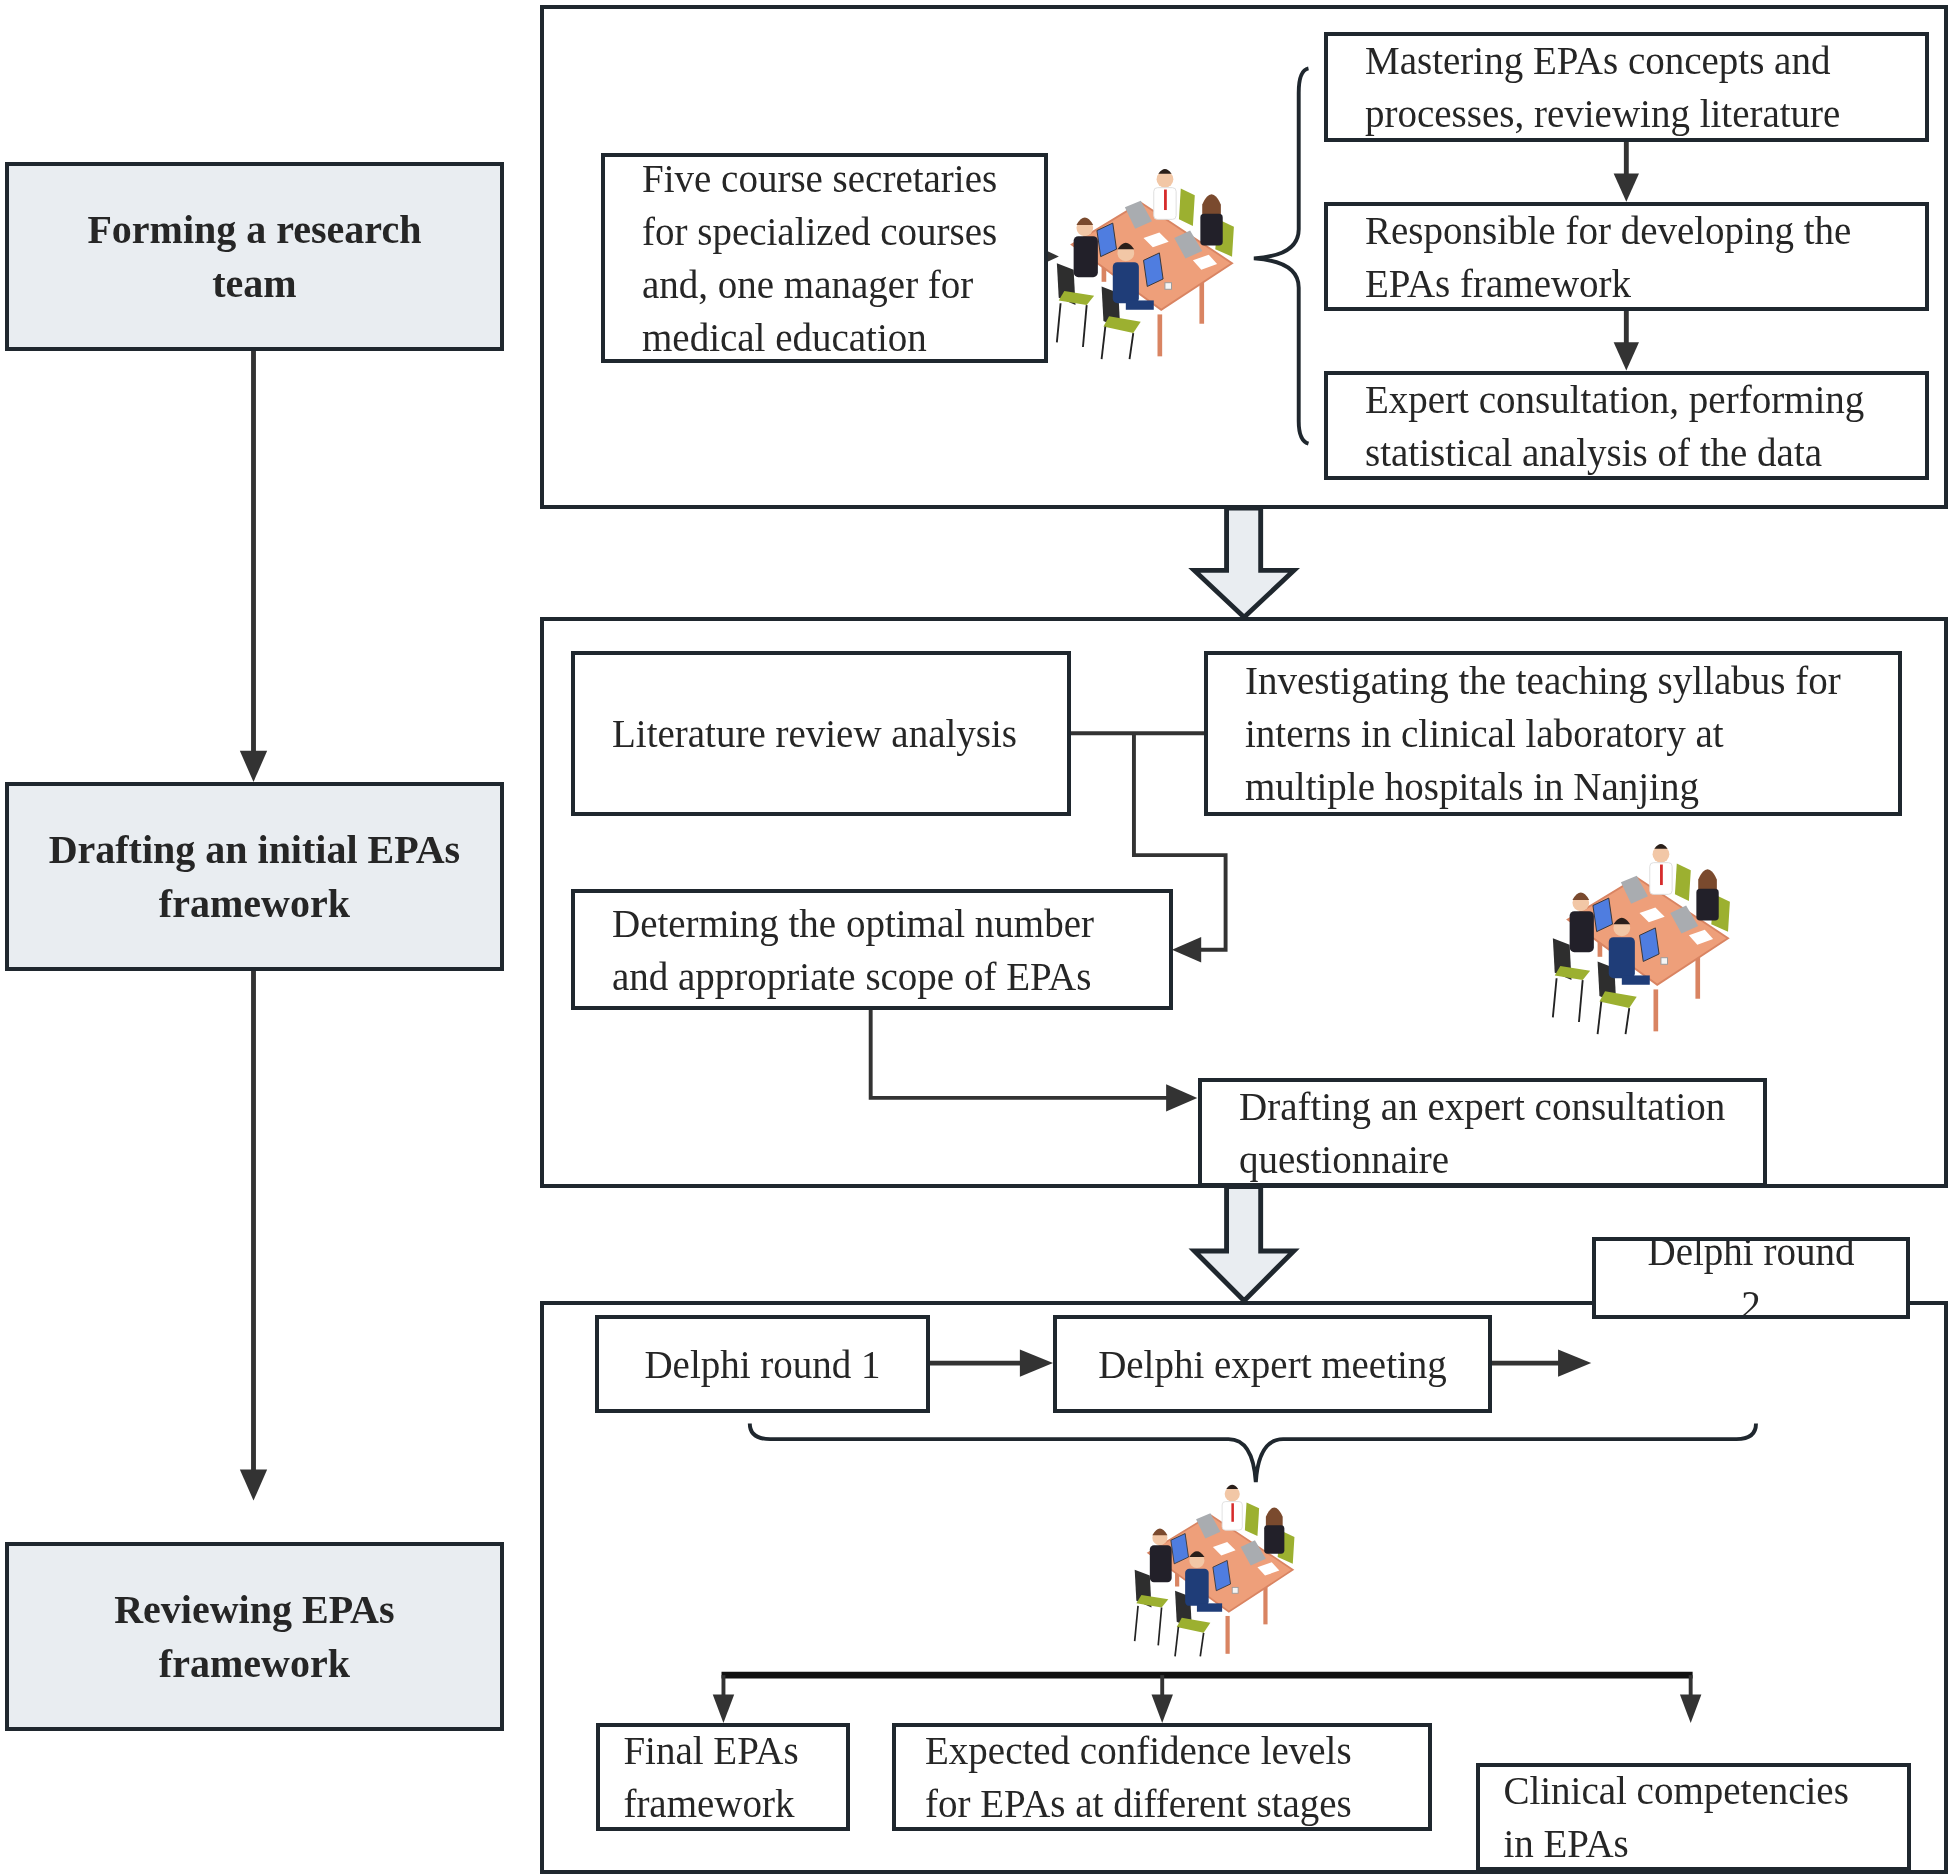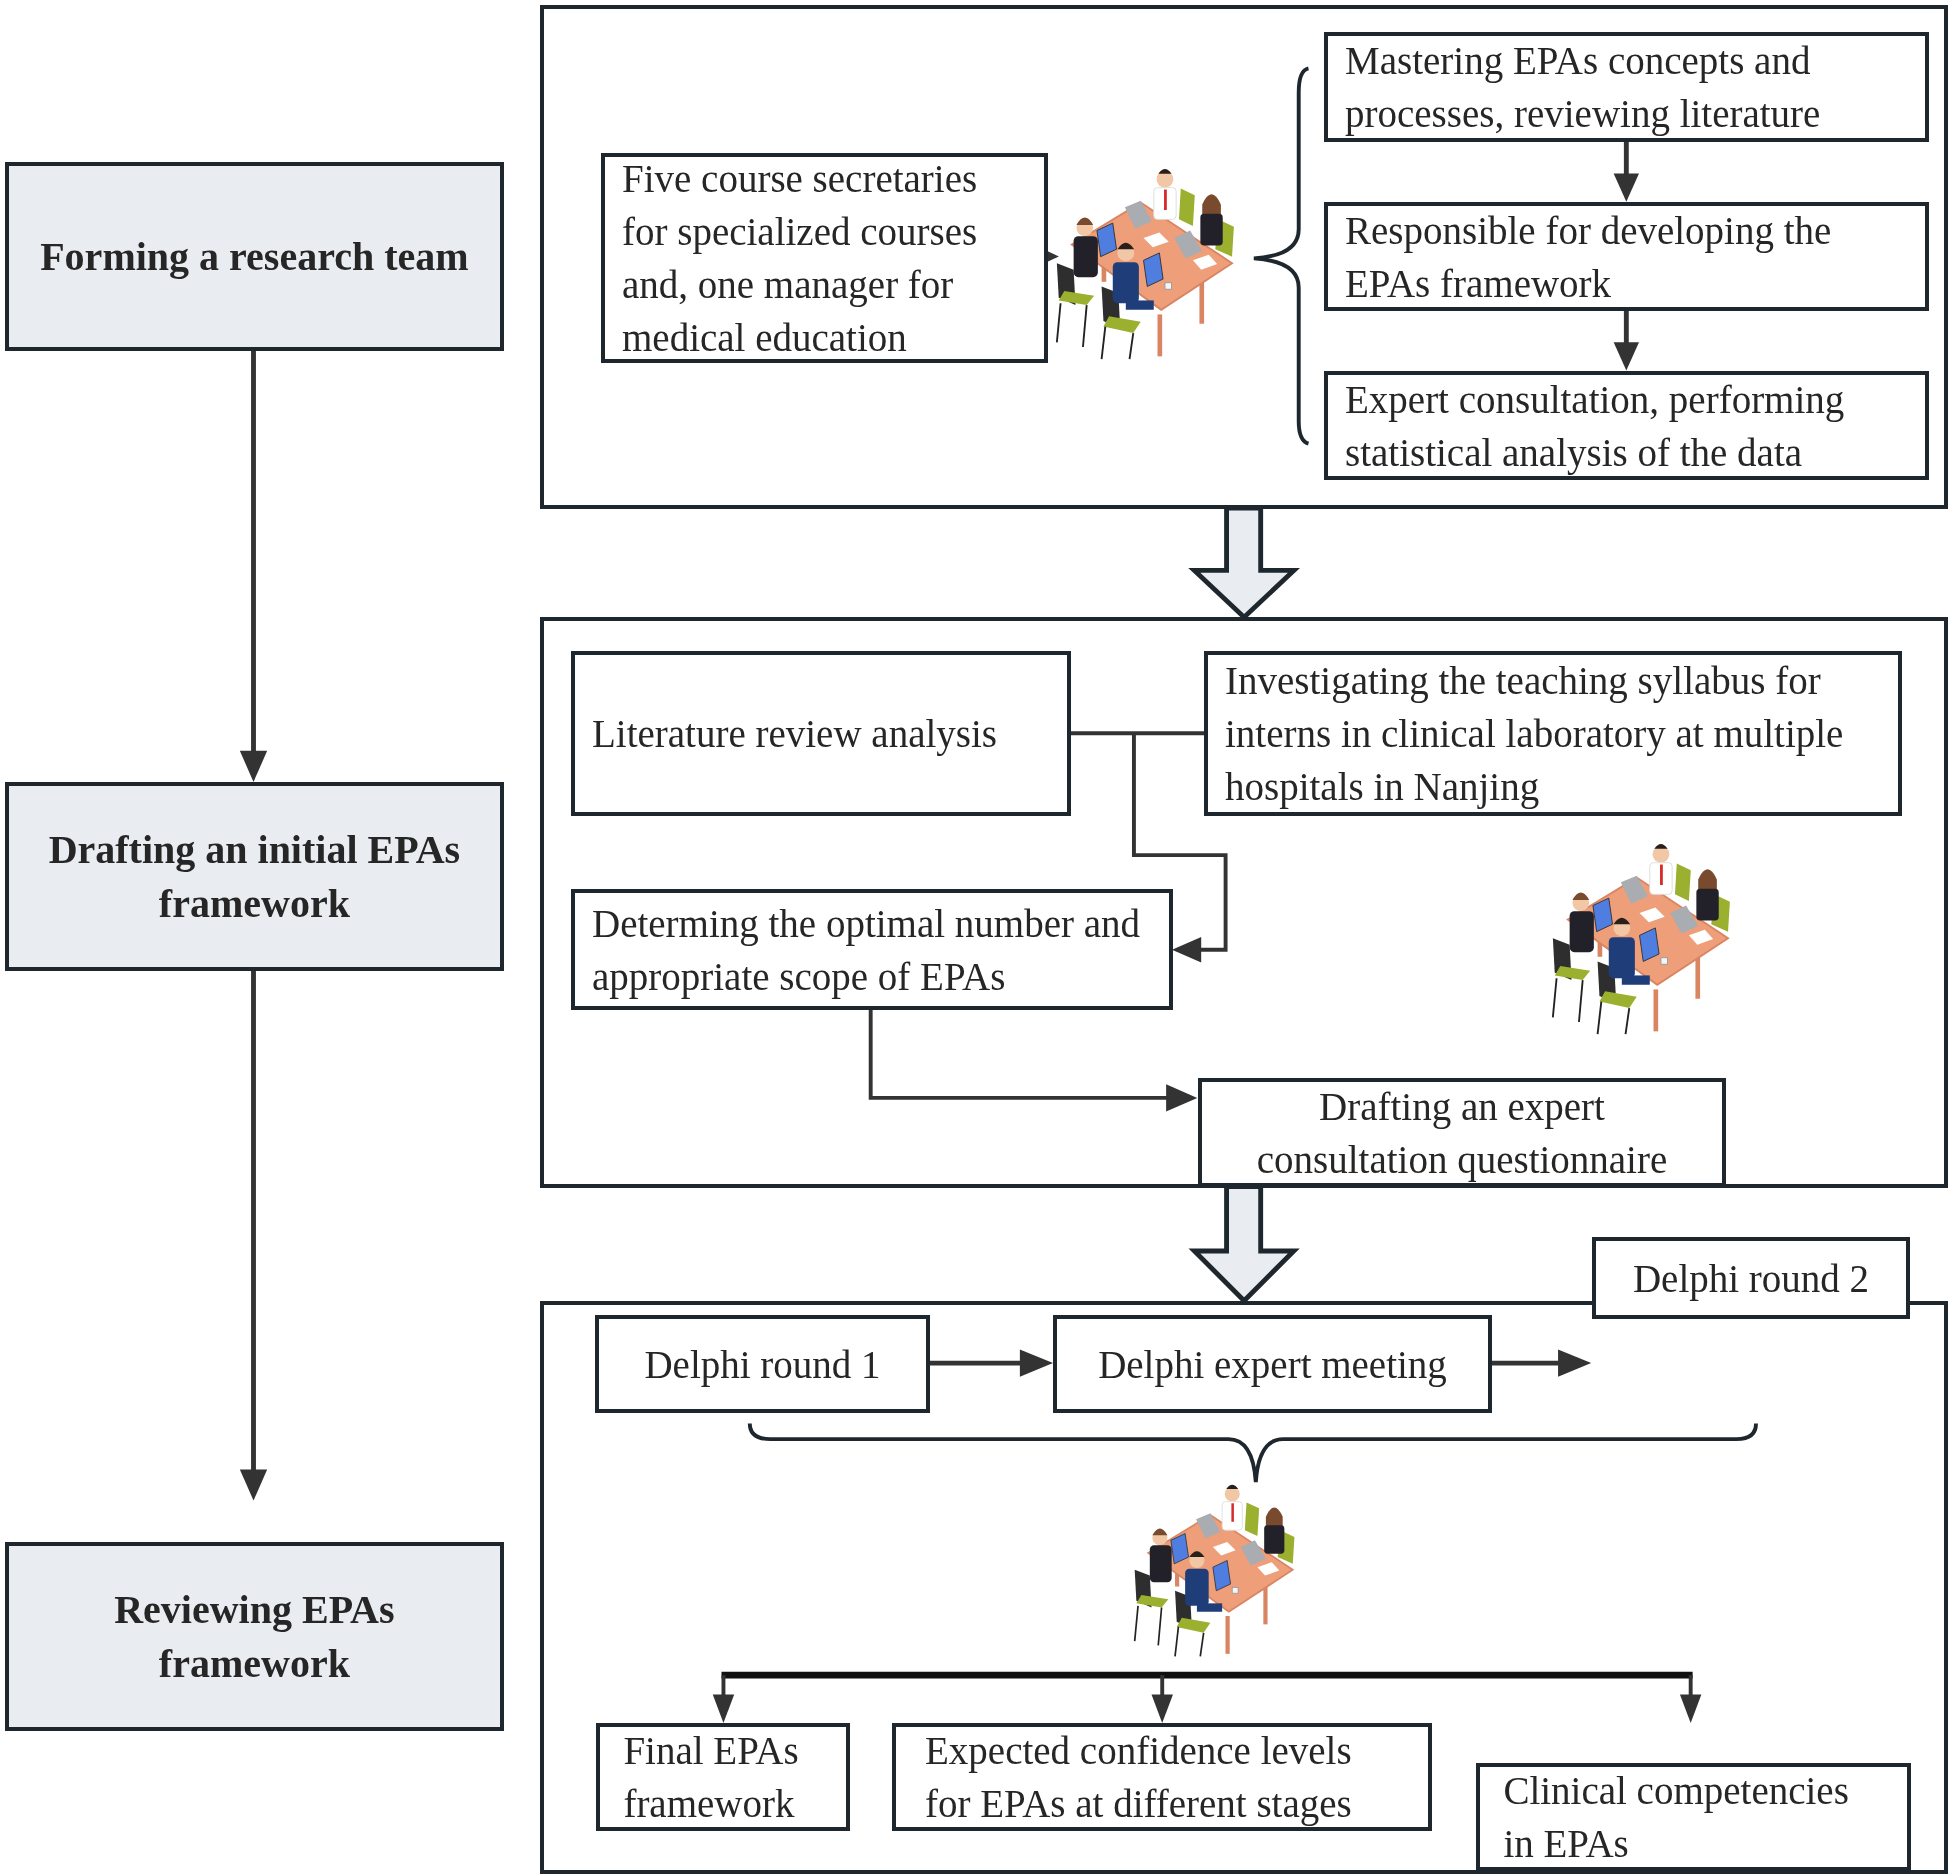--- a/index.html
+++ b/index.html
@@ -1,21 +1,21 @@
 <!DOCTYPE html>
 <html><head>
 <meta charset="utf-8">
 <style>
   html, body { margin:0; padding:0; background:#ffffff; }
   #canvas { position:relative; width:1951px; height:1876px; background:#ffffff; overflow:hidden; }
   svg.lines { position:absolute; left:0; top:0; }
   .box {
     position:absolute; box-sizing:border-box; border:4.9px solid #1f272e; background:#ffffff;
     font-family:"Liberation Serif", "DejaVu Serif", serif; color:#262626;
-    font-size:39px; line-height:53px; padding:0 17px; overflow:hidden;
+    font-size:39px; line-height:53px; padding:0 37px; overflow:hidden;
     display:flex; flex-direction:column; justify-content:center;
   }
   .box.stage {
     background:#e9edf1; font-weight:bold; text-align:center; align-items:center; font-size:40px; line-height:54px;
   }
   .box.center { text-align:center; align-items:center; }
   .panel { position:absolute; box-sizing:border-box; border:4.9px solid #1f272e; background:transparent; }
   .meeting { position:absolute; }
 </style>
 </head>
@@ -120,21 +120,21 @@
 
   <div class="box" style="left:571px; top:651px; width:500px; height:165px;">
     <span>Literature review analysis</span>
   </div>
   <div class="box" style="left:1204px; top:651px; width:698px; height:165px;">
     <span>Investigating the teaching syllabus for interns in clinical laboratory at multiple hospitals in Nanjing</span>
   </div>
   <div class="box" style="left:571px; top:889px; width:602px; height:121px;">
     <span>Determing the optimal number and appropriate scope of EPAs</span>
   </div>
-  <div class="box" style="left:1198px; top:1078px; width:528px; height:109px;text-align:center;">
+  <div class="box" style="left:1198px; top:1078px; width:569px; height:109px;">
     <span>Drafting an expert consultation questionnaire</span>
   </div>
 
   <div class="box center" style="left:595px; top:1315px; width:335px; height:98px;">
     <span>Delphi round 1</span>
   </div>
   <div class="box center" style="left:1053px; top:1315px; width:439px; height:98px;">
     <span>Delphi expert meeting</span>
   </div>
   <div class="box center" style="left:1592px; top:1237px; width:318px; height:82px;">

